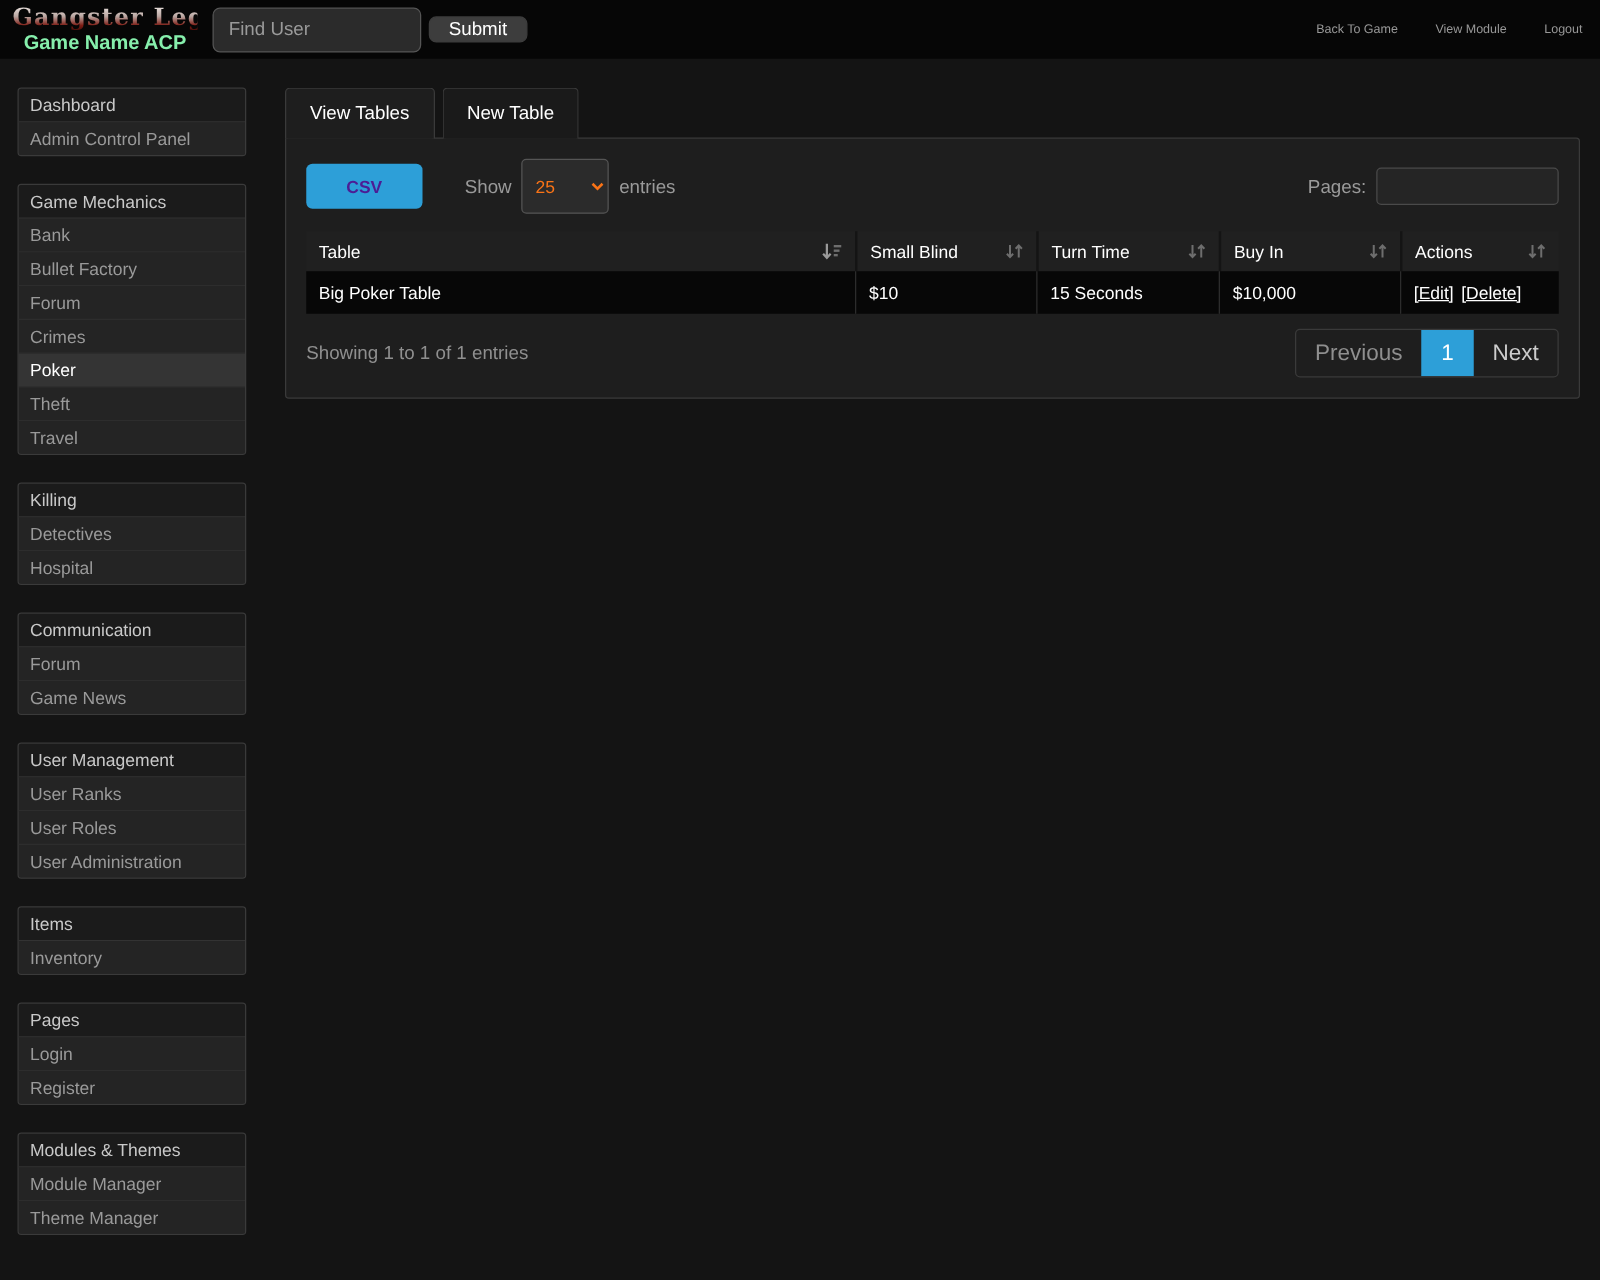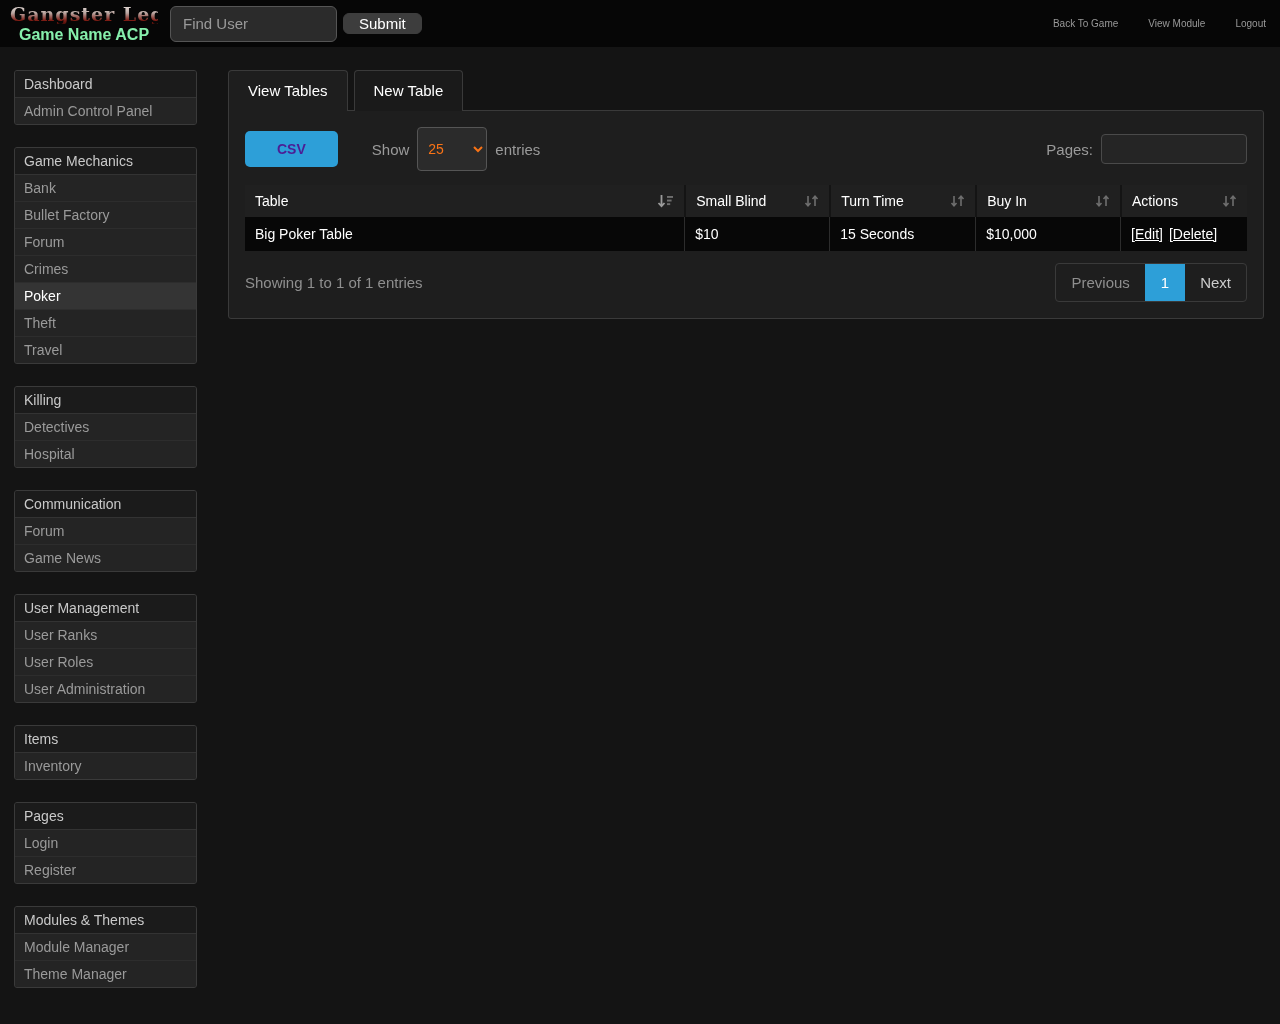--- a/index.html
+++ b/index.html
@@ -107,21 +107,21 @@
   .sort-icon { flex:none; margin-left:12px; display:inline-flex; }
   .action-link { color:#fff; text-decoration:underline; cursor:pointer; margin-right:6px; }
   
   .table-footer { display:flex; align-items:center; margin-top:12px; }
   .summary { color:#8f8f8f; font-size:15px; }
   .pager {
     margin-left:auto; display:flex; border:1px solid #3a3a3a;
     border-radius:4px; overflow:hidden;
   }
   .page-btn {
-    padding:10px 15px; font-size:15px; color:#8f8f8f;
+    padding:10px 15px; font-size:18px; color:#8f8f8f;
     background:transparent; cursor:pointer; line-height:17px;
   }
   .page-btn.current { background:#2d9fd8; color:#fff; padding:10px 16px; }
   .page-btn.next { color:#cccccc; }
 </style>
 </head>
 <body>
 
 <div class="topbar">
   <div class="logo">

